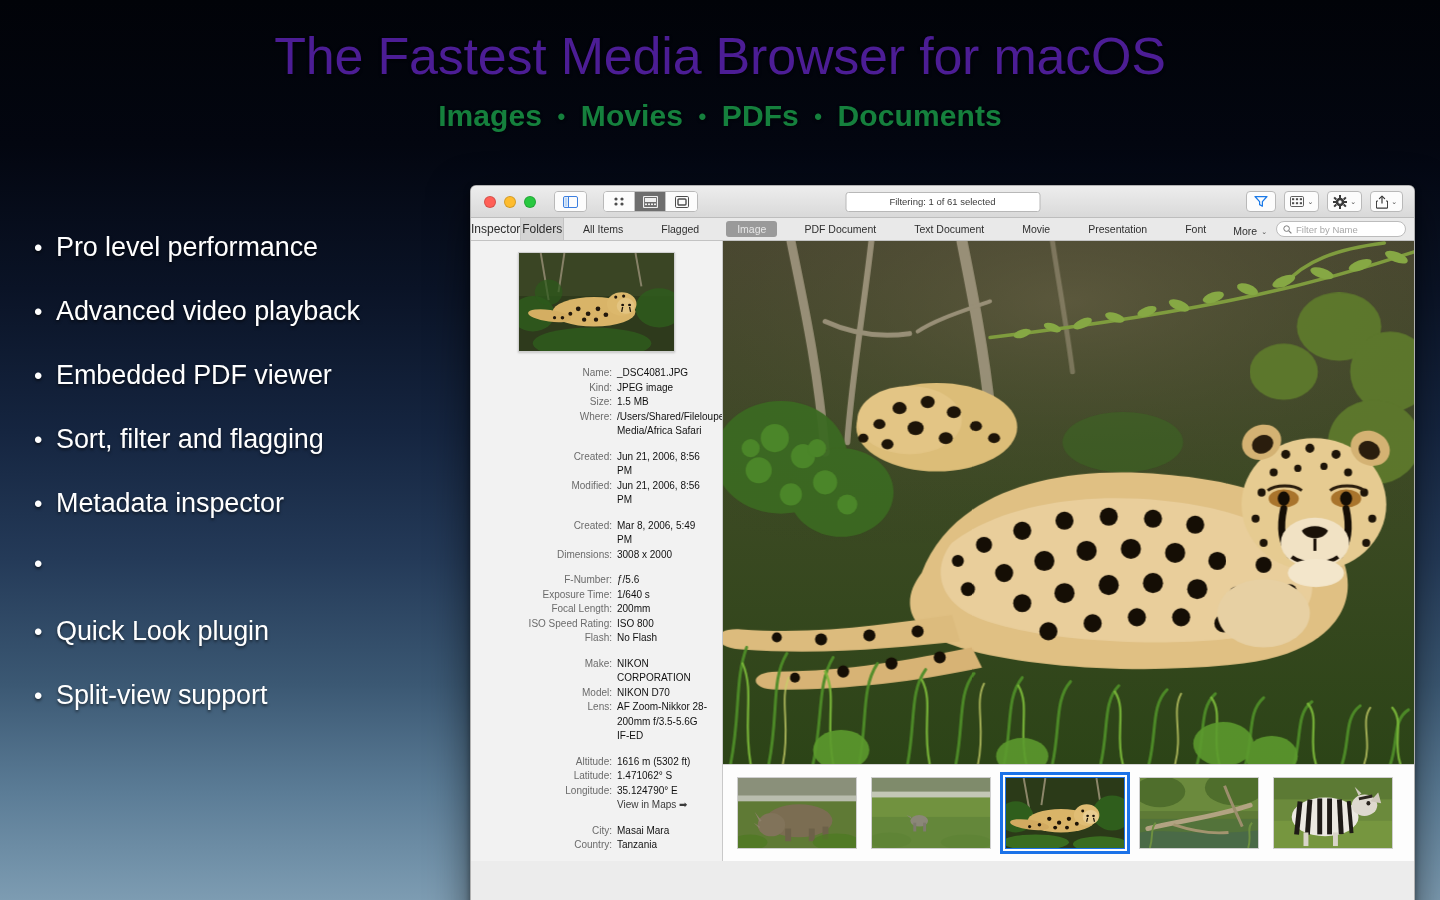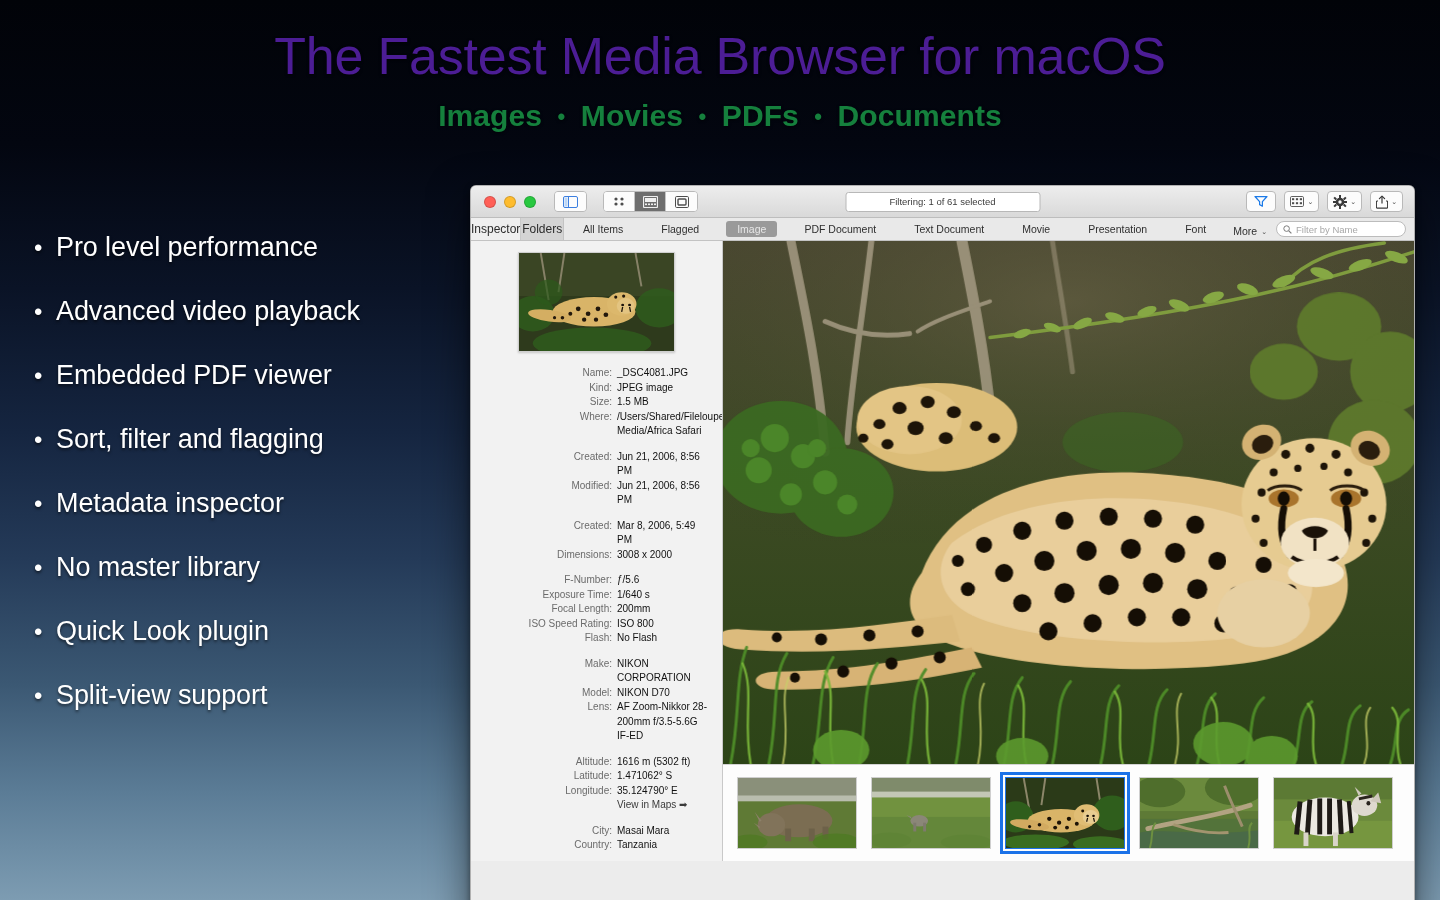--- a/index.html
+++ b/index.html
@@ -166,21 +166,20 @@
   <div class="feature">
     <span class="bullet">•</span>
     <span class="ftext">Sort, filter and flagging</span>
     </div>
   <div class="feature">
     <span class="bullet">•</span>
     <span class="ftext">Metadata inspector</span>
     </div>
   <div class="feature">
     <span class="bullet">•</span>
-    <span class="ftext">No master library</span>
     </div>
   <div class="feature">
     <span class="bullet">•</span>
     <span class="ftext">Quick Look plugin</span>
     </div>
   <div class="feature">
     <span class="bullet">•</span>
     <span class="ftext">Split-view support</span>
     </div>
 </div>

